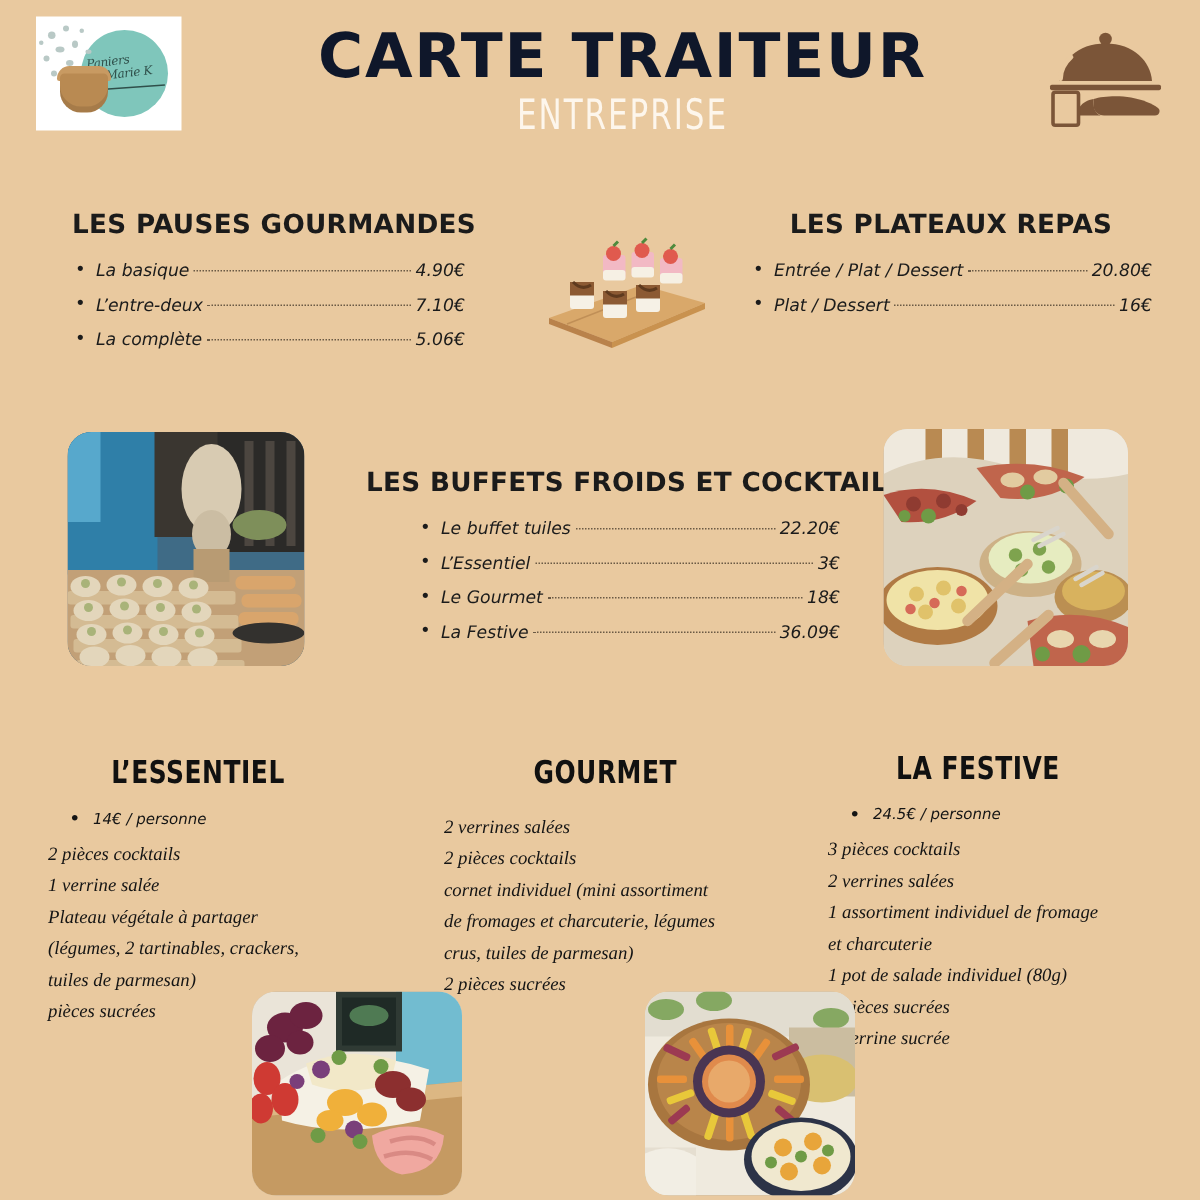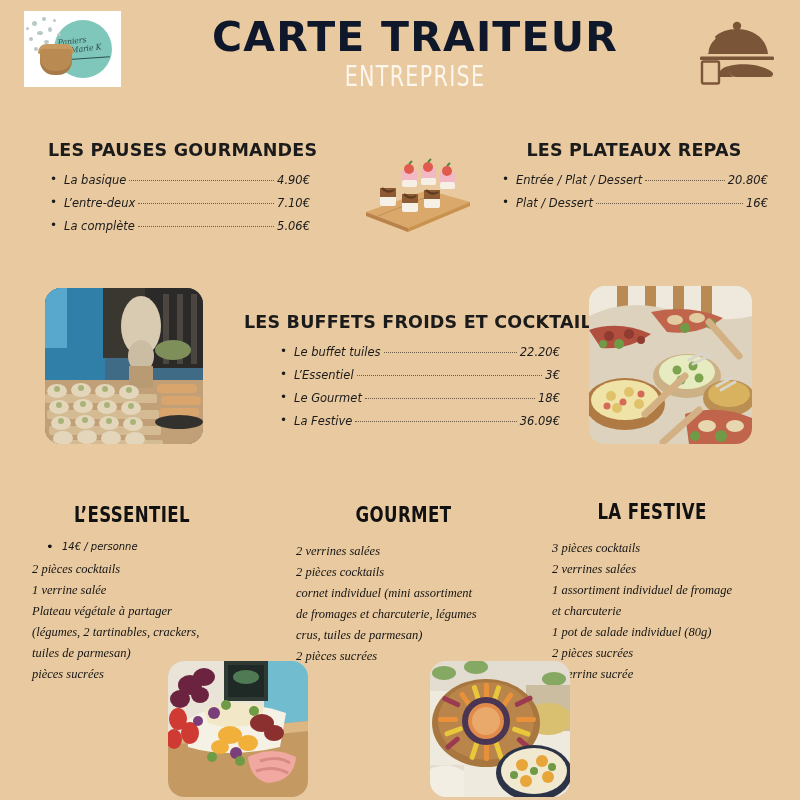--- a/index.html
+++ b/index.html
@@ -550,20 +550,21 @@
       <li>2 pièces cocktails</li>
       <li>cornet individuel (mini assortiment</li>
       <li>de fromages et charcuterie, légumes</li>
       <li>crus, tuiles de parmesan)</li>
       <li>2 pièces sucrées</li>
     </ul>
   </div>
 
   <div class="formula" id="formula-festive">
     <h3 class="formula-title">LA FESTIVE</h3>
+    <p class="formula-price">24.5€ / personne</p>
     <ul class="formula-lines">
       <li>3 pièces cocktails</li>
       <li>2 verrines salées</li>
       <li>1 assortiment individuel de fromage</li>
       <li>et charcuterie</li>
       <li>1 pot de salade individuel (80g)</li>
       <li>2 pièces sucrées</li>
       <li>1 verrine sucrée</li>
     </ul>
   </div>

